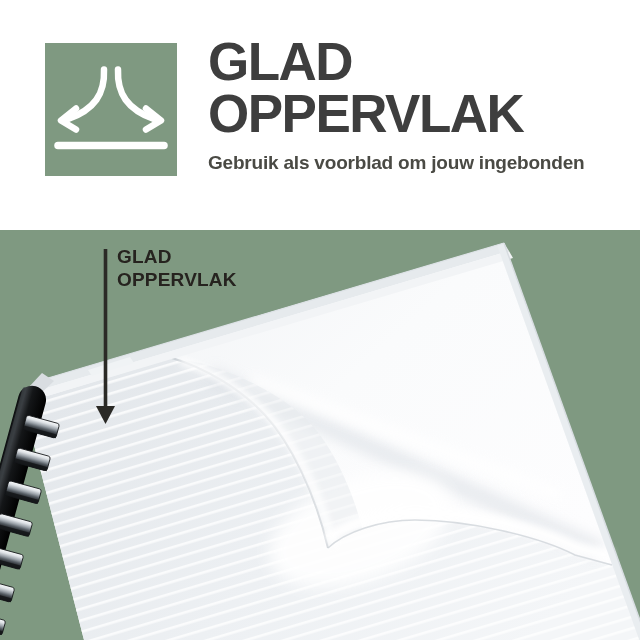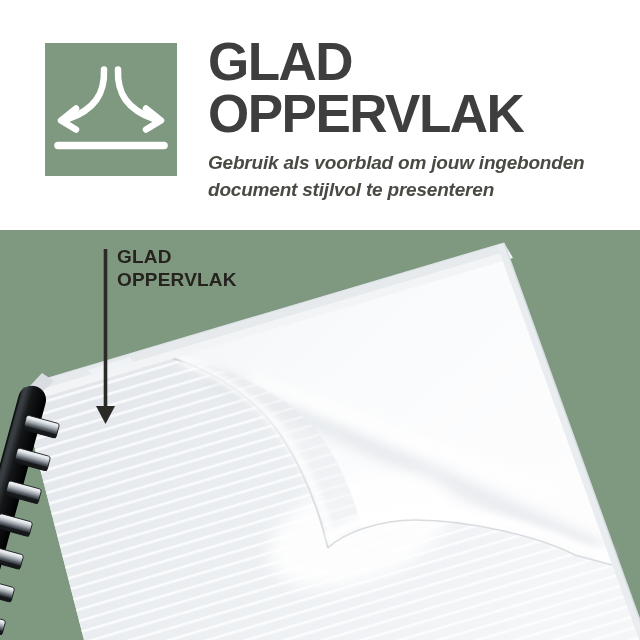--- a/index.html
+++ b/index.html
@@ -20,21 +20,20 @@
   .title{
     position:absolute;left:208px;top:36px;margin:0;
     font-size:53px;line-height:52px;font-weight:700;letter-spacing:-1.5px;
     color:var(--title-text,#3e3e3e);
   }
   .title span{display:block;}
   .subtitle{
     position:absolute;left:208px;top:149px;margin:0;
     font-size:19px;line-height:27px;font-weight:700;letter-spacing:-0.2px;
     color:var(--subtitle-text,#4a4a44);
-    font-style:italic;
   }
   .subtitle span{display:block;}
 
   
   .photo-section{
     position:absolute;left:0;top:230px;width:640px;height:410px;
     background:var(--accent-green,#7f9981);
   }
   .photo-svg{position:absolute;left:0;top:0;width:640px;height:410px;}
   .annotation-overlay{position:absolute;left:0;top:0;width:640px;height:410px;}
@@ -64,21 +63,20 @@
       </svg>
     </div>
 
     <h1 class="title">
       <span>GLAD</span>
       <span>OPPERVLAK</span>
     </h1>
 
     <p class="subtitle">
       <span>Gebruik als voorblad om jouw ingebonden</span>
-      <span>document stijlvol te presenteren</span>
     </p>
   </section>
 
   <section class="photo-section">
 
     <svg class="photo-svg" viewBox="0 0 640 410">
       <defs>
         <linearGradient id="coverGrad" x1="0" y1="0.15" x2="1" y2="0.6">
           <stop offset="0" stop-color="#e2e6ea"></stop>
           <stop offset="0.55" stop-color="#edf0f3"></stop>

